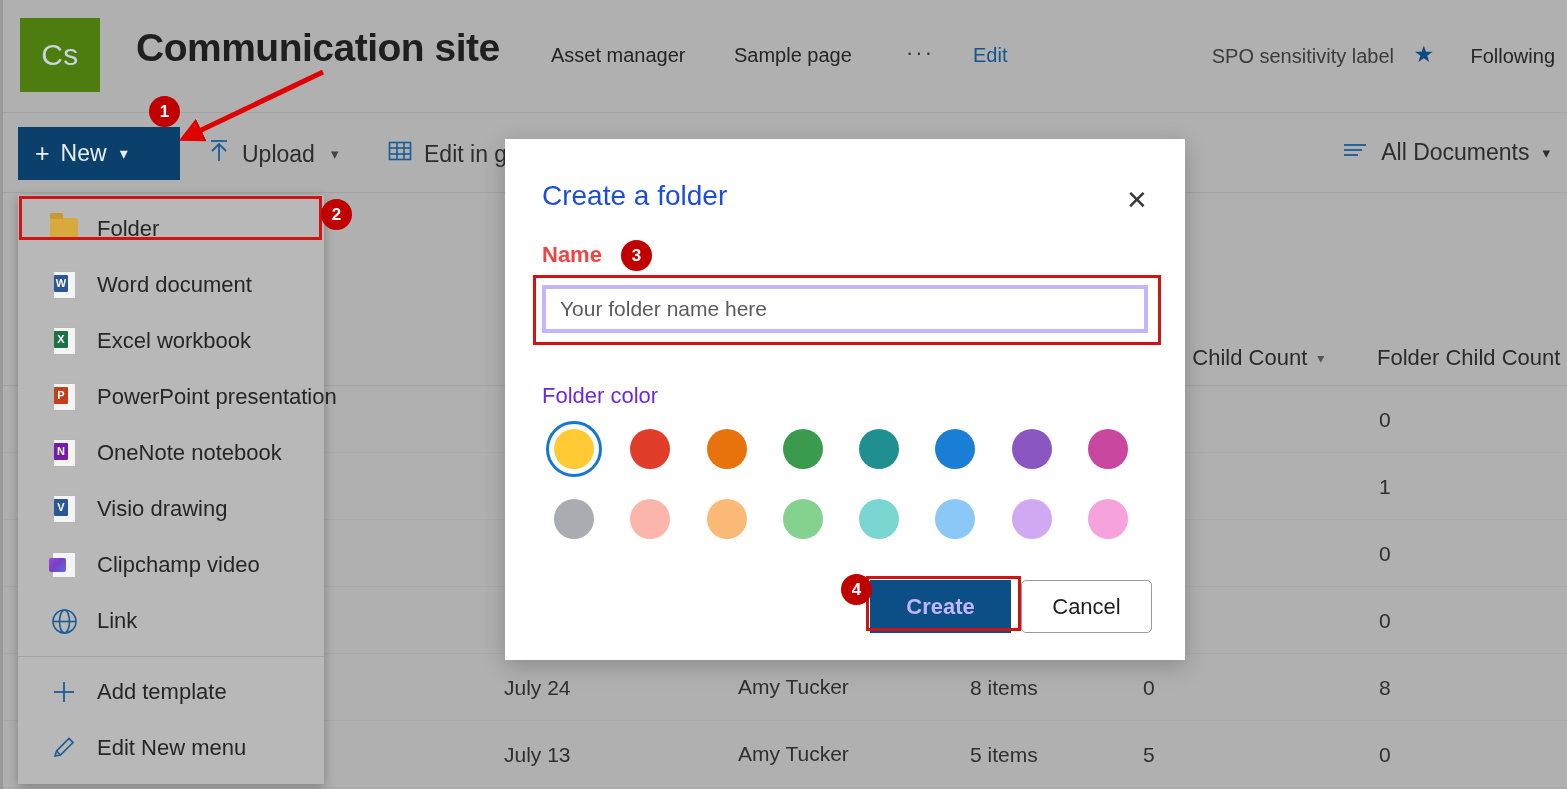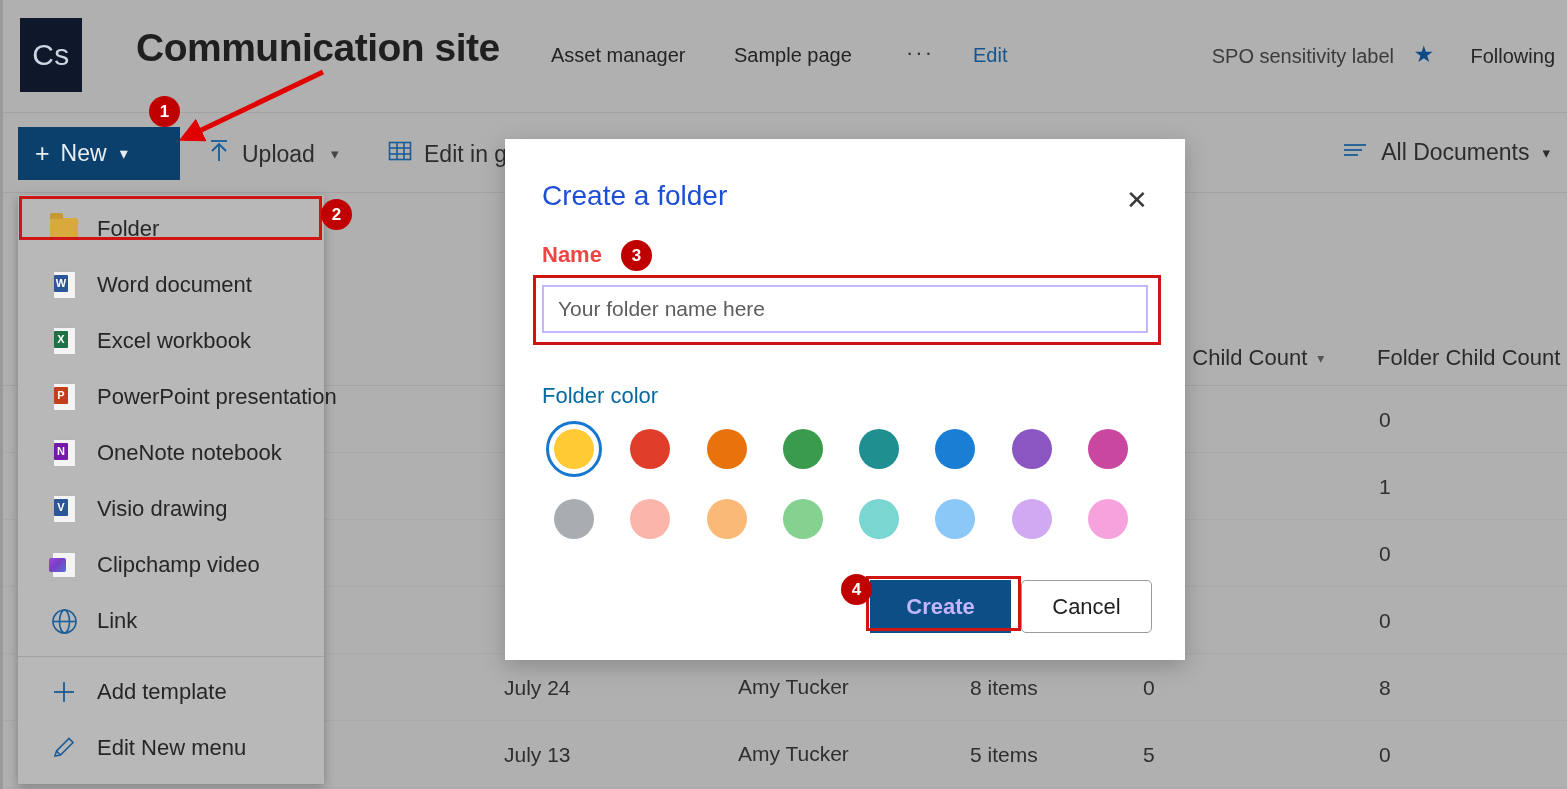--- a/index.html
+++ b/index.html
@@ -24,22 +24,22 @@
   #site-header {
     position: absolute;
     left: 0; top: 0;
     width: 1567px;
     height: 113px;
     border-bottom: 1px solid #a3a3a3;
   }
   #site-logo {
     position: absolute;
     left: 17px; top: 18px;
-    width: 62px; height: 74px;
-    background: #0f172a;
+    width: 80px; height: 74px;
+    background: #4d7c0f;
     color: #c9d6e0;
     font-size: 30px;
     display: flex; align-items: center; justify-content: center;
     letter-spacing: .5px;
   }
   #site-title {
     position: absolute;
     left: 133px; top: 26px;
     font-size: 39px;
     font-weight: bold;
@@ -294,34 +294,34 @@
     position: absolute;
     left: 37px; top: 103px;
     font-size: 22px;
     font-weight: bold;
     color: #ef4444;
   }
   #name-input {
     position: absolute;
     left: 37px; top: 146px;
     width: 606px; height: 48px;
-    border: 2px solid #c4b5fd;
+    border: 4px solid #c4b5fd;
     background: #fff;
     font-family: "Liberation Sans", sans-serif;
     font-size: 21px;
     color: #1d1d1d;
     padding: 0 14px;
   }
   #name-input::placeholder { color: #5c5c5c; opacity: 1; }
 
   #folder-color-label {
     position: absolute;
     left: 37px; top: 244px;
     font-size: 22px;
-    color: #0369a1;
+    color: #6d28d9;
   }
   #swatch-grid {
     position: absolute;
     left: 31px; top: 285px;
     width: 610px;
     display: grid;
     grid-template-columns: repeat(8, 1fr);
     row-gap: 20px;
   }
   .swatch-cell {

